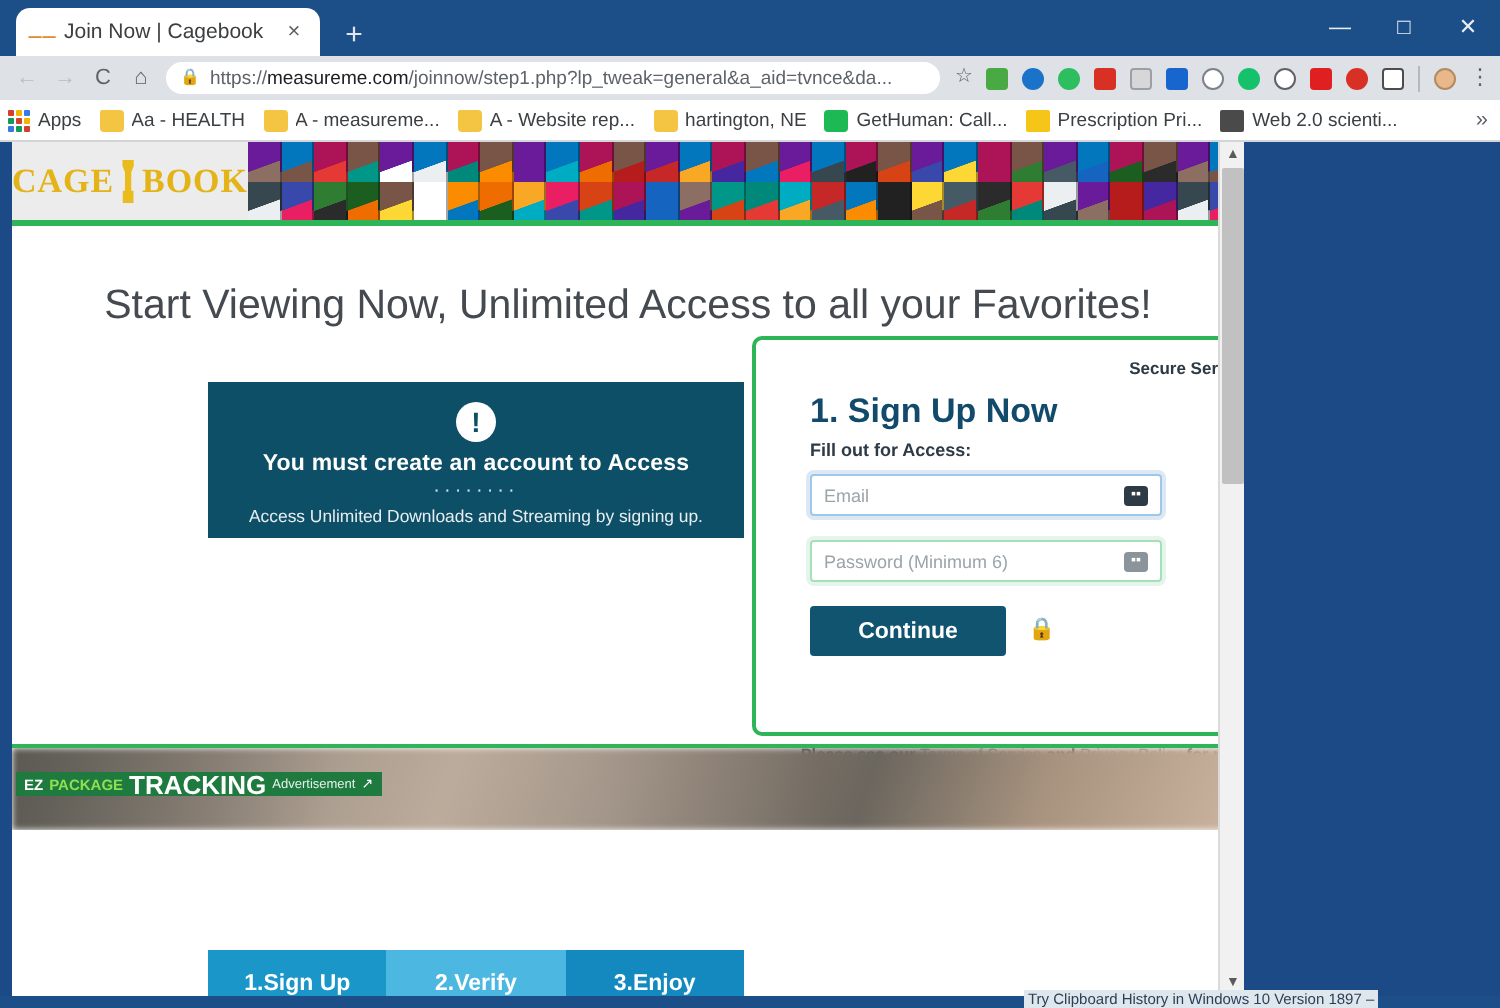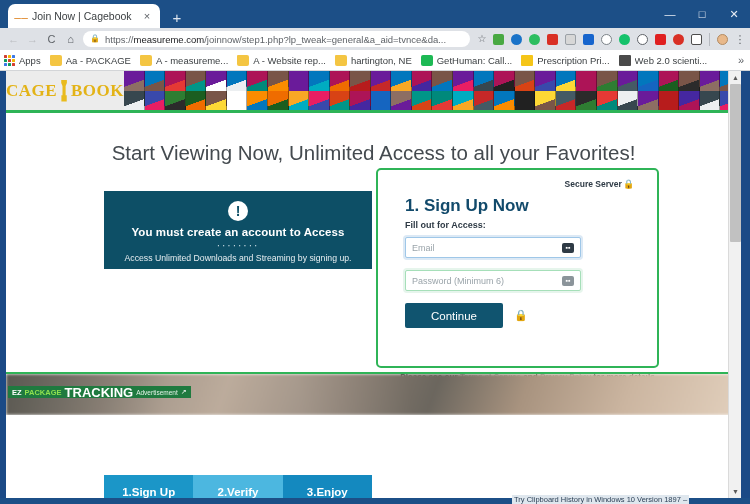--- a/index.html
+++ b/index.html
@@ -103,21 +103,21 @@
   .apps-grid i:nth-child(6){background:#f4b400}
   .apps-grid i:nth-child(7){background:#3b78e7}
   .apps-grid i:nth-child(8){background:#0f9d58}
   .apps-grid i:nth-child(9){background:#d23f31}
   .bm-overflow {
     margin-left:auto; padding-right:6px; font-size:11px; color:#5f6368; line-height:1;
   }
 
   
   .viewport {
-    position:absolute; top:71px; left:6px; width:735px; height:427px;
+    position:absolute; top:71px; left:6px; width:616px; height:427px;
     background:#ffffff; overflow:hidden;
   }
 
   
   .site-header {
     position:relative; height:42px; background:#ececec;
     border-bottom:3px solid #2fb457; display:flex;
   }
   .logo-box {
     width:118px; height:39px; display:flex; align-items:center;
@@ -196,21 +196,21 @@
   .field input::placeholder { color:#9aa4aa; }
   .autofill {
     width:12px; height:10px; flex:none; border-radius:2px;
     background:#2e3a45; display:flex; align-items:center;
     justify-content:center; color:#ffffff; font-size:7px; line-height:1;
   }
   .field.pass .autofill { background:#8b949a; }
   .cta-row { display:flex; align-items:center; gap:11px; }
   .continue-btn {
     width:98px; height:25px; background:#10546f; color:#ffffff;
-    border:none; border-radius:2px; font-size:11.5px; font-weight:normal;
+    border:none; border-radius:2px; font-size:11.5px; font-weight:bold;
     font-family:"Liberation Sans", sans-serif; cursor:pointer;
   }
   .cta-lock { color:#10546f; font-size:11px; line-height:1; }
 
   .legal {
     position:absolute; left:370px; top:208px; width:283px; text-align:right;
     padding-right:2px;
   }
   .legal-line1 { font-size:8.2px; color:#3b4247; font-weight:bold; }
   .legal-line1 a { color:#8b9298; text-decoration:none; font-weight:normal; }
@@ -358,21 +358,21 @@
           <i></i>
           <i></i>
           <i></i>
           <i></i>
           <i></i>
         </span>
       <span class="bm-label">Apps</span>
     </div>
     <div class="bm">
       <span class="bm-ic bm-folder"></span>
-      <span class="bm-label">Aa - PACKAGE</span>
+      <span class="bm-label">Aa - HEALTH</span>
     </div>
     <div class="bm">
       <span class="bm-ic bm-folder"></span>
       <span class="bm-label">A - measureme...</span>
     </div>
     <div class="bm">
       <span class="bm-ic bm-folder"></span>
       <span class="bm-label">A - Website rep...</span>
     </div>
     <div class="bm">

